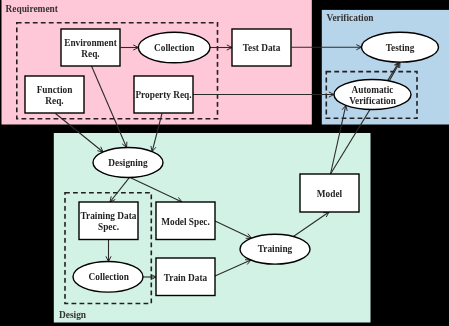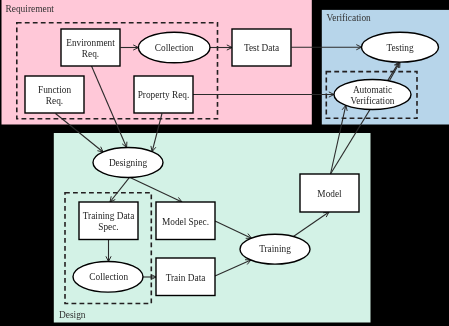--- a/index.html
+++ b/index.html
@@ -1,18 +1,18 @@
 <!DOCTYPE html>
 <html><head>
 <meta charset="utf-8">
 <title>Diagram</title>
 <style>
   html,body{margin:0;padding:0;background:#000;}
   #page{position:relative;width:449px;height:326px;background:#7dd3fc;overflow:hidden;
-        font-family:"Liberation Serif", serif;}
+        font-family:"Liberation Serif", serif;font-weight:bold;}
   svg{display:block;}
   .clstitle{font-size:9.4px;fill:#333333;}
   .nodetext{font-size:9.3px;fill:#1f1f1f;text-anchor:middle;}
   .edge{stroke:#2b2b2b;stroke-width:1.1px;fill:none;}
   .arrow{stroke:#2b2b2b;stroke-width:1.0px;fill:none;stroke-linecap:butt;}
   .node{stroke:#000;stroke-width:1.4px;fill:#ffffff;}
   .dashbox{stroke:#231f20;stroke-width:1.6px;fill:none;stroke-dasharray:4.8,3.2;}
 </style>
 </head>
 <body>

